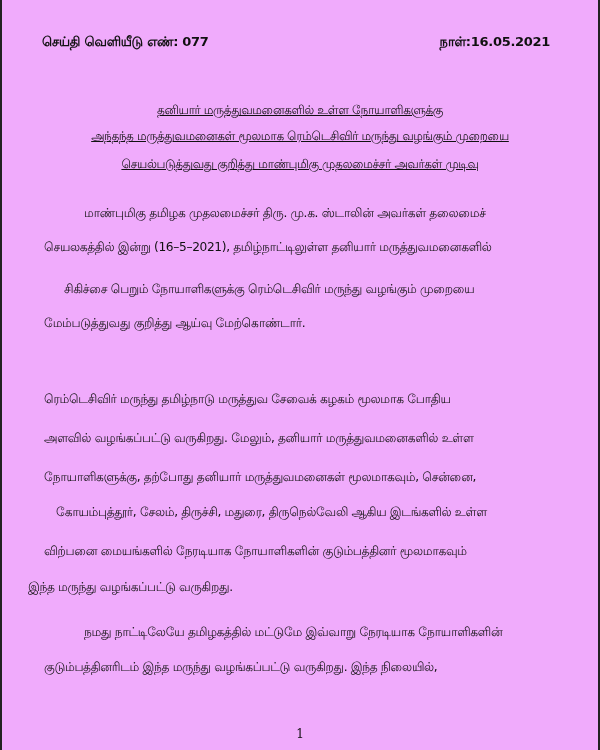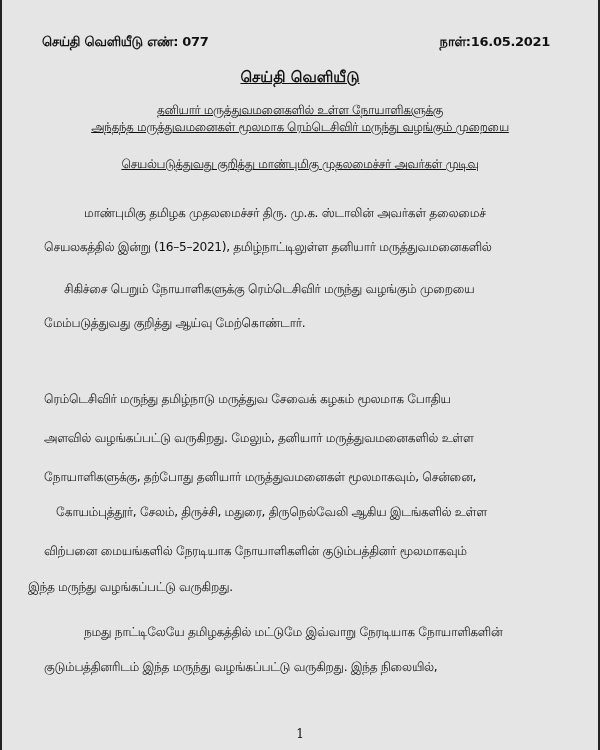--- a/index.html
+++ b/index.html
@@ -16,21 +16,21 @@
       color: #111111;
     }
     .page {
       position: absolute;
       left: 0; top: 0;
       width: 600px;
       height: 750px;
       box-sizing: border-box;
       border-left: 2px solid #222;
       border-right: 2px solid #222;
-      background: #e5e5e5;
+      background: #f0abfc;
     }
     .header-row {
       position: absolute;
       top: 34px;
       left: 40px;
       right: 48px;
       display: flex;
       justify-content: space-between;
       font-size: 13px;
       font-weight: bold;
@@ -72,24 +72,23 @@
 </head>
 <body>
 
 <div class="page">
 
   <div class="header-row">
     <span>செய்தி வெளியீடு எண்: 077</span>
     <span>நாள்:16.05.2021</span>
   </div>
 
-  <div class="title">செய்தி வெளியீடு</div>
 
   <div class="subtitle" style="top:103px;">தனியார் மருத்துவமனைகளில் உள்ள நோயாளிகளுக்கு</div>
-  <div class="subtitle" style="top:120px;">அந்தந்த மருத்துவமனைகள் மூலமாக  ரெம்டெசிவிர் மருந்து வழங்கும் முறையை</div>
+  <div class="subtitle" style="top:129px;">அந்தந்த மருத்துவமனைகள் மூலமாக  ரெம்டெசிவிர் மருந்து வழங்கும் முறையை</div>
   <div class="subtitle" style="top:157px;">செயல்படுத்துவது குறித்து மாண்புமிகு முதலமைச்சர் அவர்கள் முடிவு</div>
 
   <div class="line" style="top:206px; left:82px;">மாண்புமிகு தமிழக முதலமைச்சர் திரு. மு.க. ஸ்டாலின் அவர்கள் தலைமைச்</div>
   <div class="line" style="top:240px; left:42px;">செயலகத்தில் இன்று (16–5–2021),  தமிழ்நாட்டிலுள்ள தனியார் மருத்துவமனைகளில்</div>
   <div class="line" style="top:282px; left:42px;margin-left:20px;">சிகிச்சை பெறும் நோயாளிகளுக்கு ரெம்டெசிவிர் மருந்து வழங்கும் முறையை</div>
   <div class="line" style="top:316px; left:42px;">மேம்படுத்துவது குறித்து ஆய்வு மேற்கொண்டார்.</div>
 
   <div class="line" style="top:392px; left:42px;">ரெம்டெசிவிர் மருந்து தமிழ்நாடு மருத்துவ சேவைக் கழகம் மூலமாக போதிய</div>
   <div class="line" style="top:431px; left:42px;">அளவில் வழங்கப்பட்டு வருகிறது.  மேலும்,  தனியார் மருத்துவமனைகளில் உள்ள</div>
   <div class="line" style="top:470px; left:42px;">நோயாளிகளுக்கு, தற்போது தனியார் மருத்துவமனைகள் மூலமாகவும்,  சென்னை,</div>

